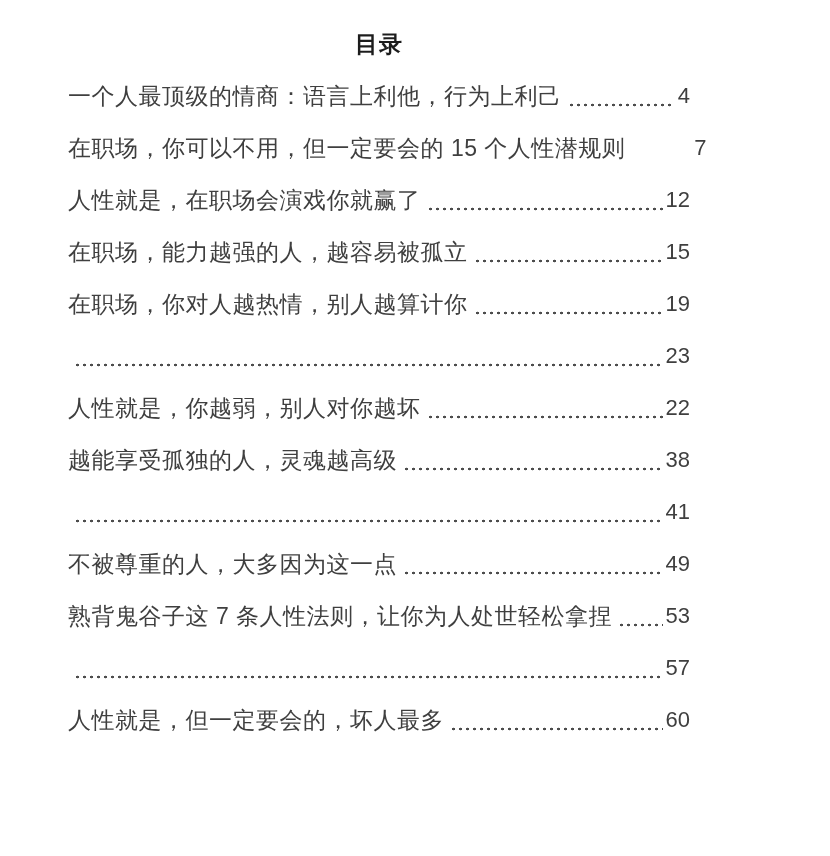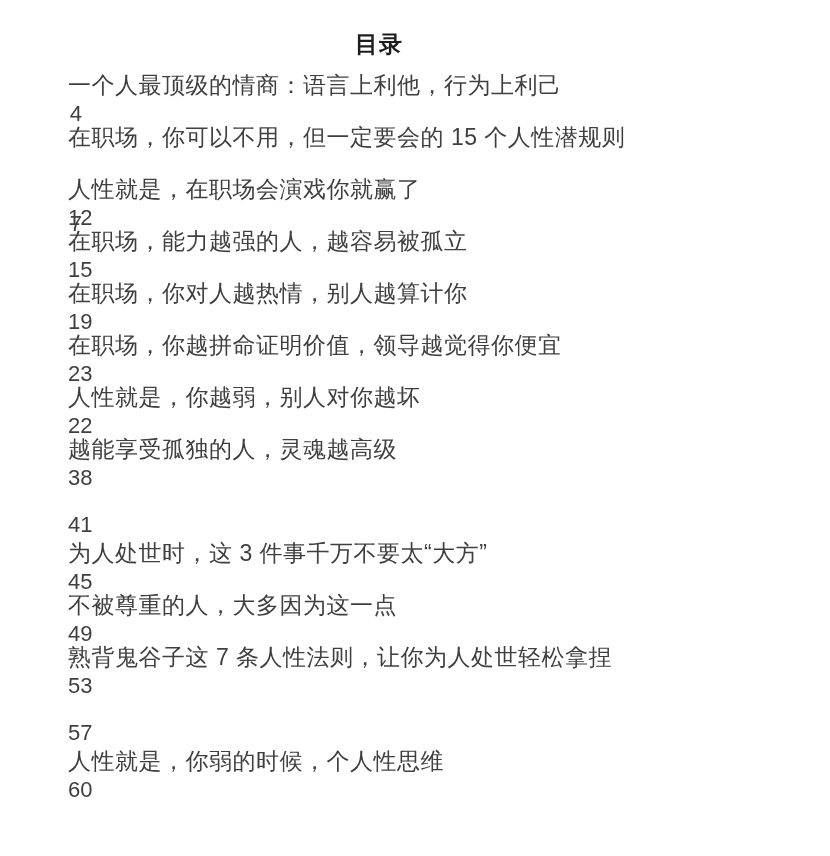--- a/index.html
+++ b/index.html
@@ -27,27 +27,26 @@
     color: #1c1c1c;
     letter-spacing: 1px;
     height: 46px;
     line-height: 40px;
   }
   .toc-list {
     margin: 0;
   }
   .toc-row {
     display: flex;
-    align-items: flex-start;
+    align-items: center;
     height: 52px;
     font-size: 23px;
     font-weight: 300;
     color: #3f3f3f;
     cursor: pointer;
-    flex-direction: column;
   }
   .toc-text {
     white-space: nowrap;
     flex: 0 0 auto;
     letter-spacing: 0.5px;
   }
   .leader-gap {
     flex: 0 0 0px;
     height: 1px;
   }
@@ -102,21 +101,20 @@
     <span class="leader"></span>
     <span class="pagenum">15</span>
   </div>
       <div class="toc-row">
     <span class="toc-text">在职场，你对人越热情，别人越算计你</span>
     <span class="leader-gap"></span>
     <span class="leader"></span>
     <span class="pagenum">19</span>
   </div>
       <div class="toc-row">
-    <span class="toc-text">在职场，你越拼命证明价值，领导越觉得你便宜</span>
     <span class="leader-gap"></span>
     <span class="leader"></span>
     <span class="pagenum">23</span>
   </div>
       <div class="toc-row">
     <span class="toc-text">人性就是，你越弱，别人对你越坏</span>
     <span class="leader-gap"></span>
     <span class="leader"></span>
     <span class="pagenum">22</span>
   </div>
@@ -125,42 +123,36 @@
     <span class="leader-gap"></span>
     <span class="leader"></span>
     <span class="pagenum">38</span>
   </div>
       <div class="toc-row">
     <span class="leader-gap"></span>
     <span class="leader"></span>
     <span class="pagenum">41</span>
   </div>
       <div class="toc-row">
-    <span class="toc-text">为人处世时，这 3 件事千万不要太“大方”</span>
-    <span class="leader-gap"></span>
-    <span class="leader"></span>
-    <span class="pagenum">45</span>
-  </div>
-      <div class="toc-row">
     <span class="toc-text">不被尊重的人，大多因为这一点</span>
     <span class="leader-gap"></span>
     <span class="leader"></span>
     <span class="pagenum">49</span>
   </div>
       <div class="toc-row">
     <span class="toc-text">熟背鬼谷子这 7 条人性法则，让你为人处世轻松拿捏</span>
     <span class="leader-gap"></span>
     <span class="leader"></span>
     <span class="pagenum">53</span>
   </div>
       <div class="toc-row">
     <span class="leader-gap"></span>
     <span class="leader"></span>
     <span class="pagenum">57</span>
   </div>
       <div class="toc-row">
-    <span class="toc-text">人性就是，你弱的时候，个人性思维</span>
+    <span class="toc-text">人性就是，但一定要会的，坏人最多</span>
     <span class="leader-gap"></span>
     <span class="leader"></span>
     <span class="pagenum">60</span>
   </div>
     </div>
 </div>
 
 </body></html>

